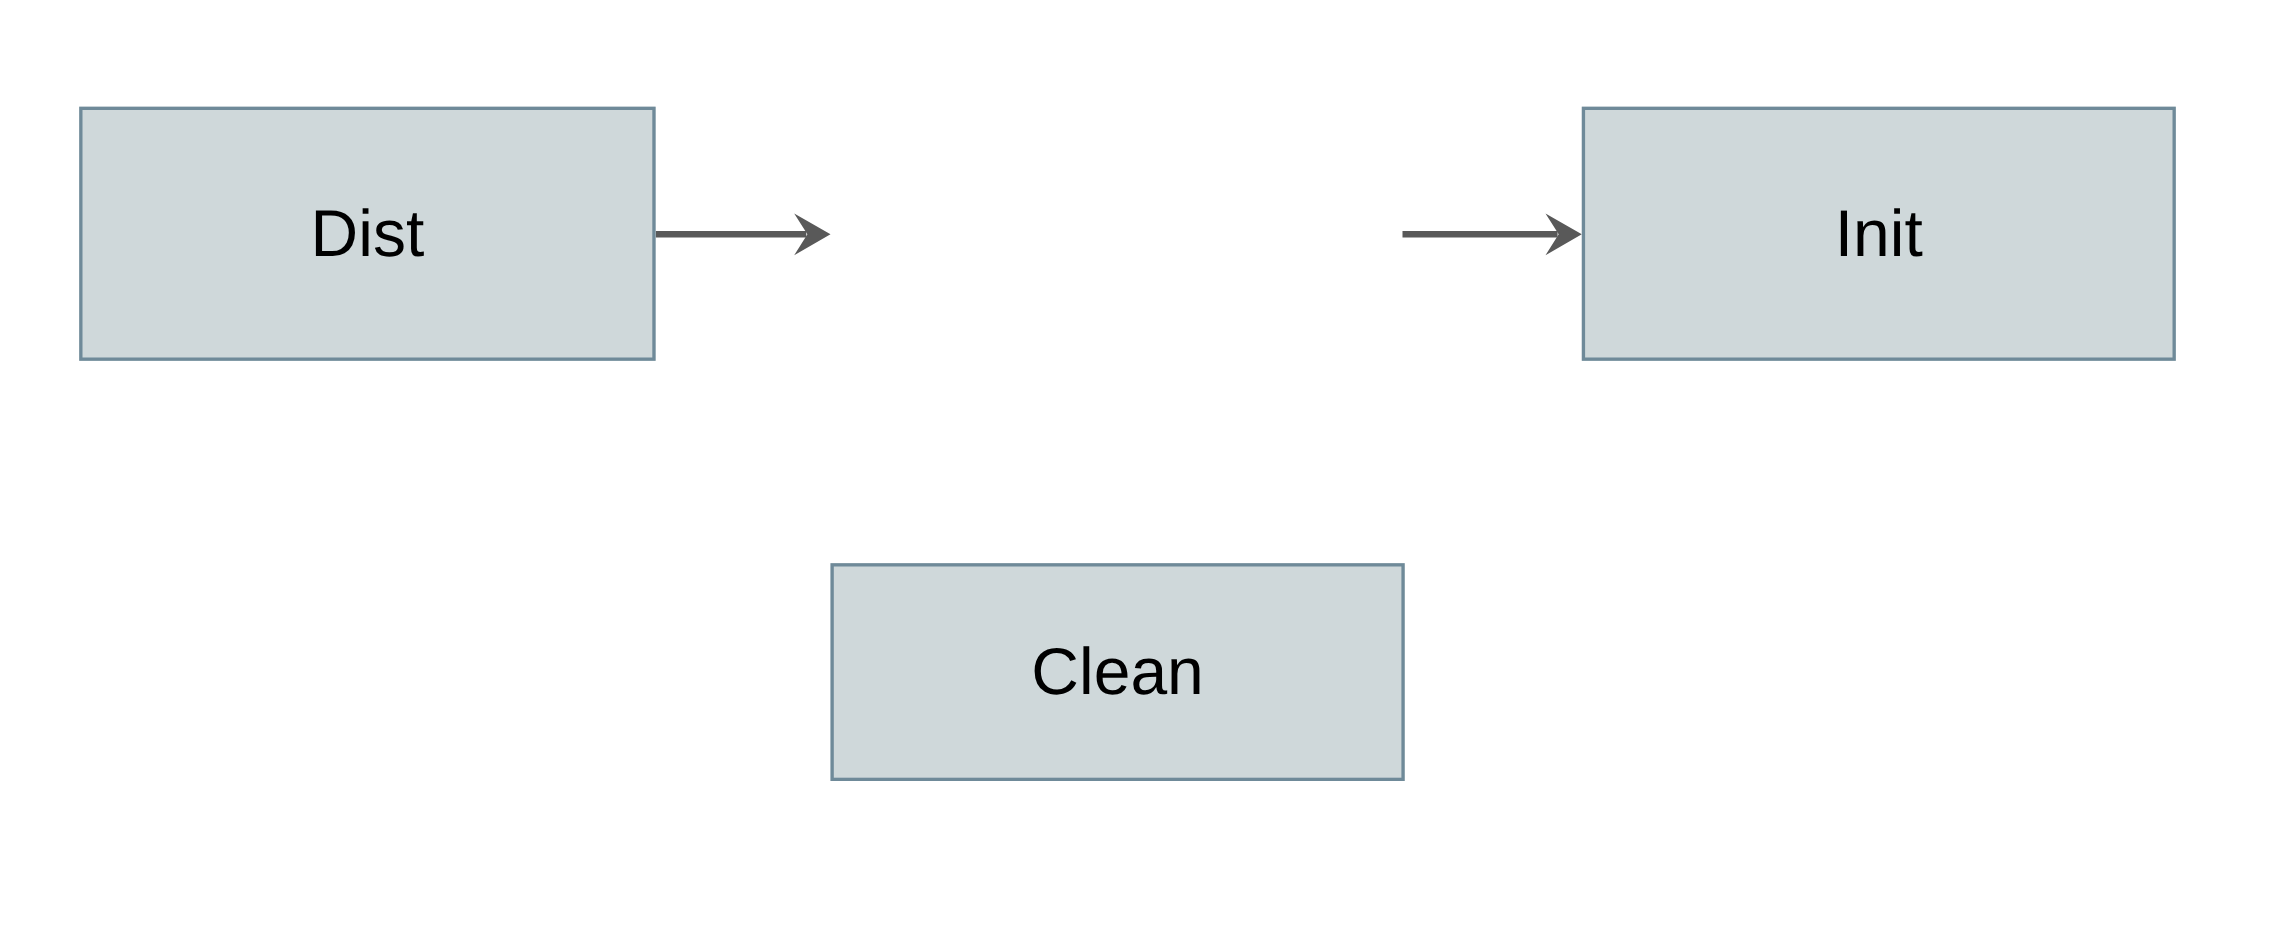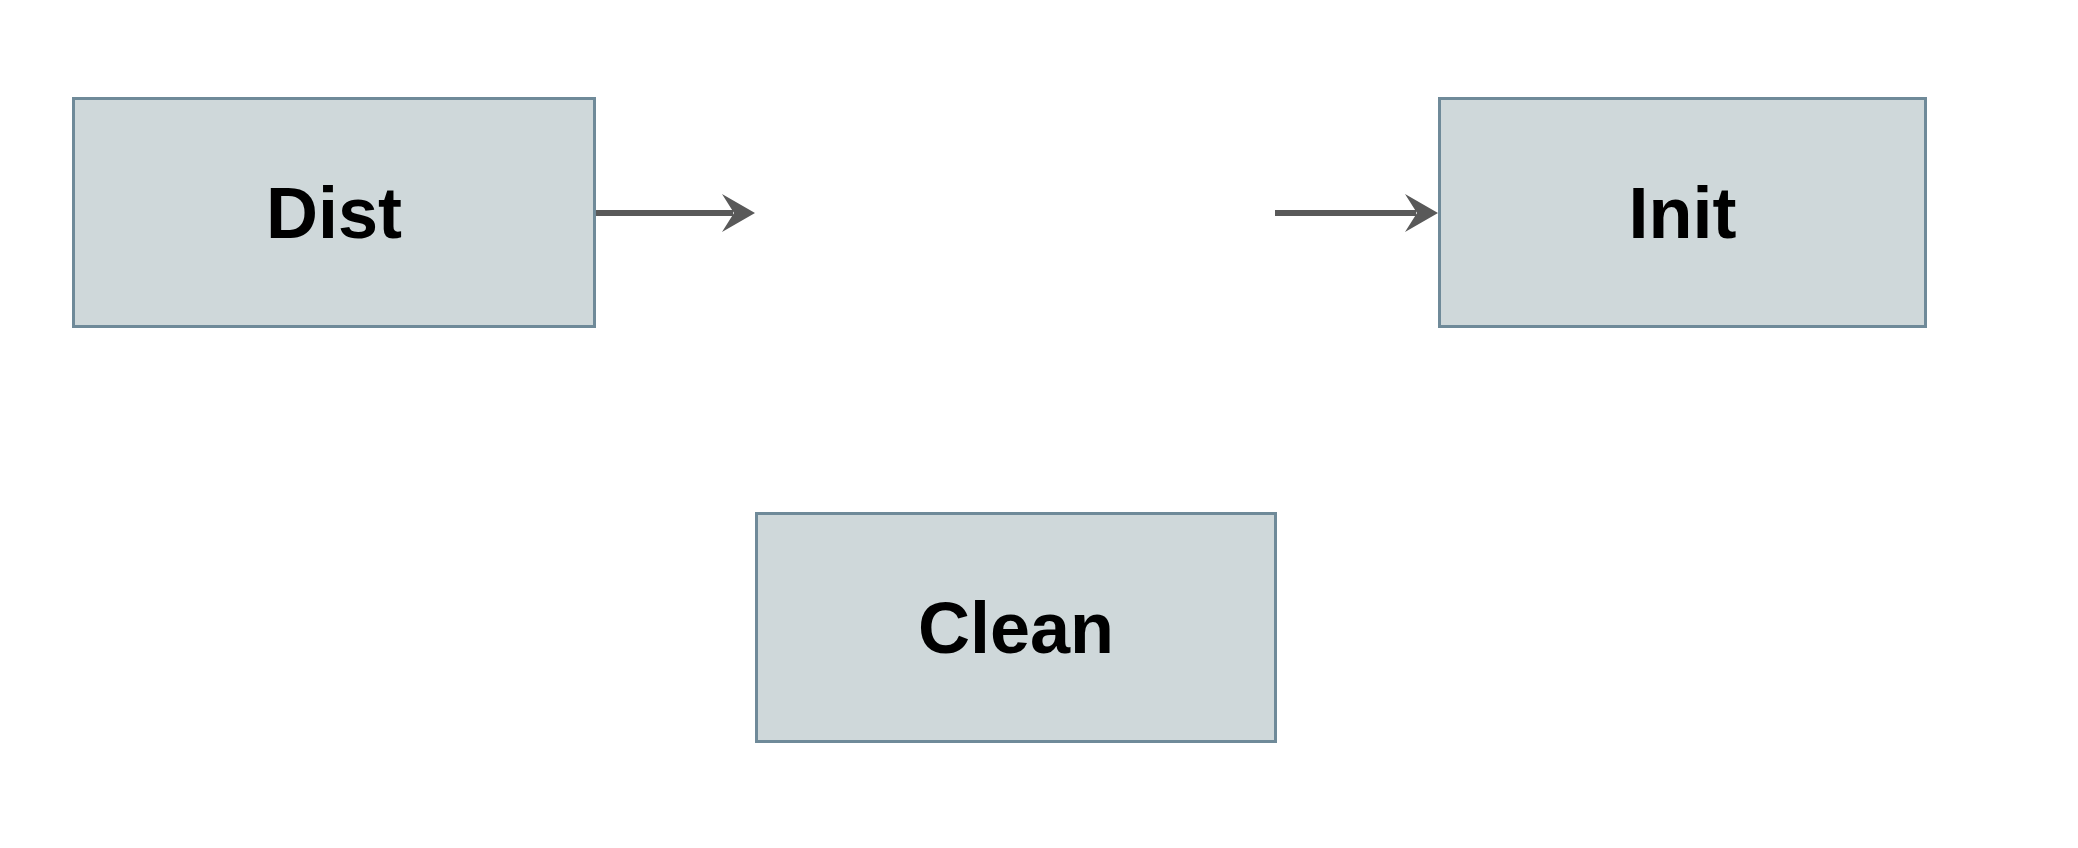--- a/index.html
+++ b/index.html
@@ -27,24 +27,24 @@
   }
   .node{
     position:absolute;
     background:var(--node-fill);
     border:3px solid var(--node-border);
     display:flex;
     align-items:center;
     justify-content:center;
   }
   .node-label{
-    font-size:72px;
+    font-size:60px;
     line-height:1;
     color:var(--text-color);
-    font-weight:700;
+    font-weight:400;
     white-space:nowrap;
   }
 </style>
 </head>
 <body>
 
 <div class="canvas">
 
   <svg class="edges" viewBox="0 0 2078 848" xmlns="http://www.w3.org/2000/svg">
       <g>
@@ -55,21 +55,21 @@
         <line x1="1275" y1="213" x2="1416" y2="213" stroke="var(--arrow-color)" stroke-width="6"></line>
         <polygon points="1438,213 1405,194 1417,213 1405,232" fill="var(--arrow-color)"></polygon>
       </g>
     </svg>
 
   <div class="node" style="left: 72px; top: 97px; width: 524px; height: 231px;">
     <span class="node-label">Dist</span>
   </div>
 
 
-  <div class="node" style="left: 1438px; top: 97px; width: 489px; height: 231px;">
+  <div class="node" style="left: 1438px; top: 97px; width: 540px; height: 231px;">
     <span class="node-label">Init</span>
   </div>
 
-  <div class="node" style="left: 755px; top: 512px; width: 522px; height: 231px;">
+  <div class="node" style="left: 755px; top: 512px; width: 522px; height: 198px;">
     <span class="node-label">Clean</span>
   </div>
 
 </div>
 
 </body></html>

